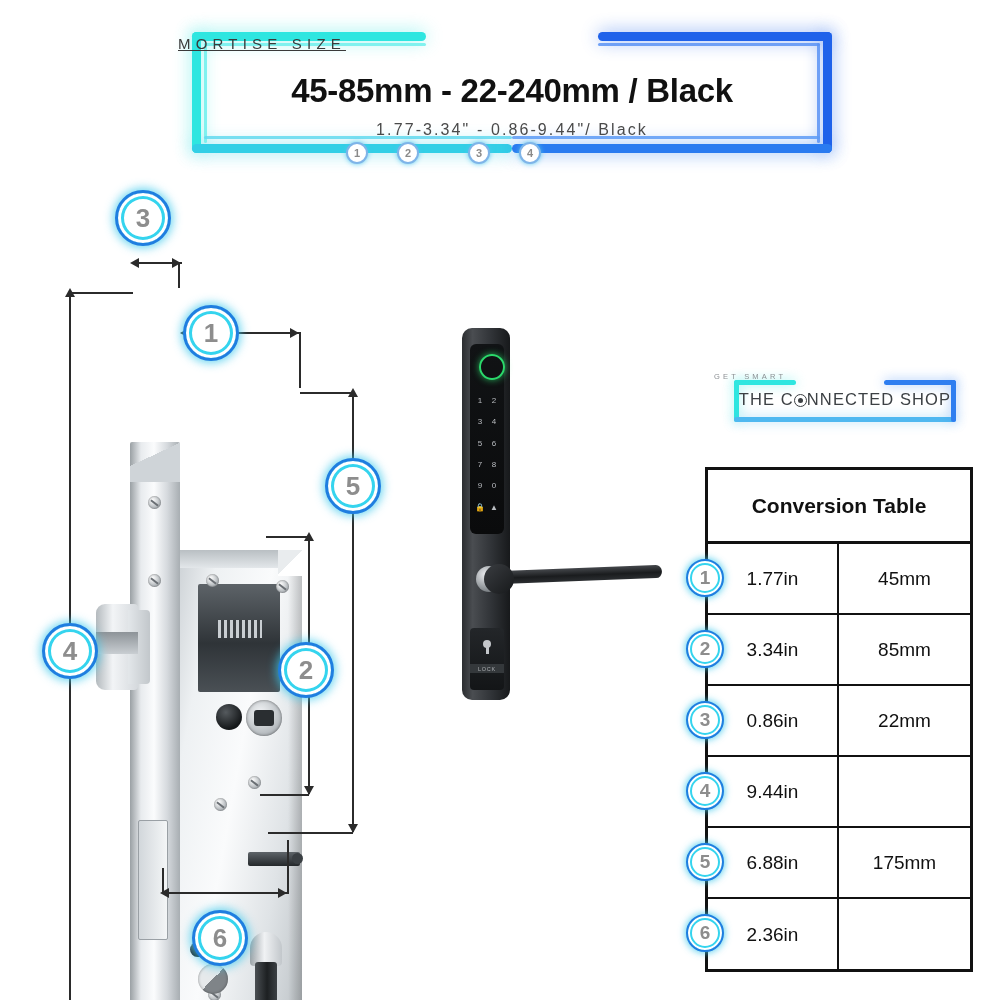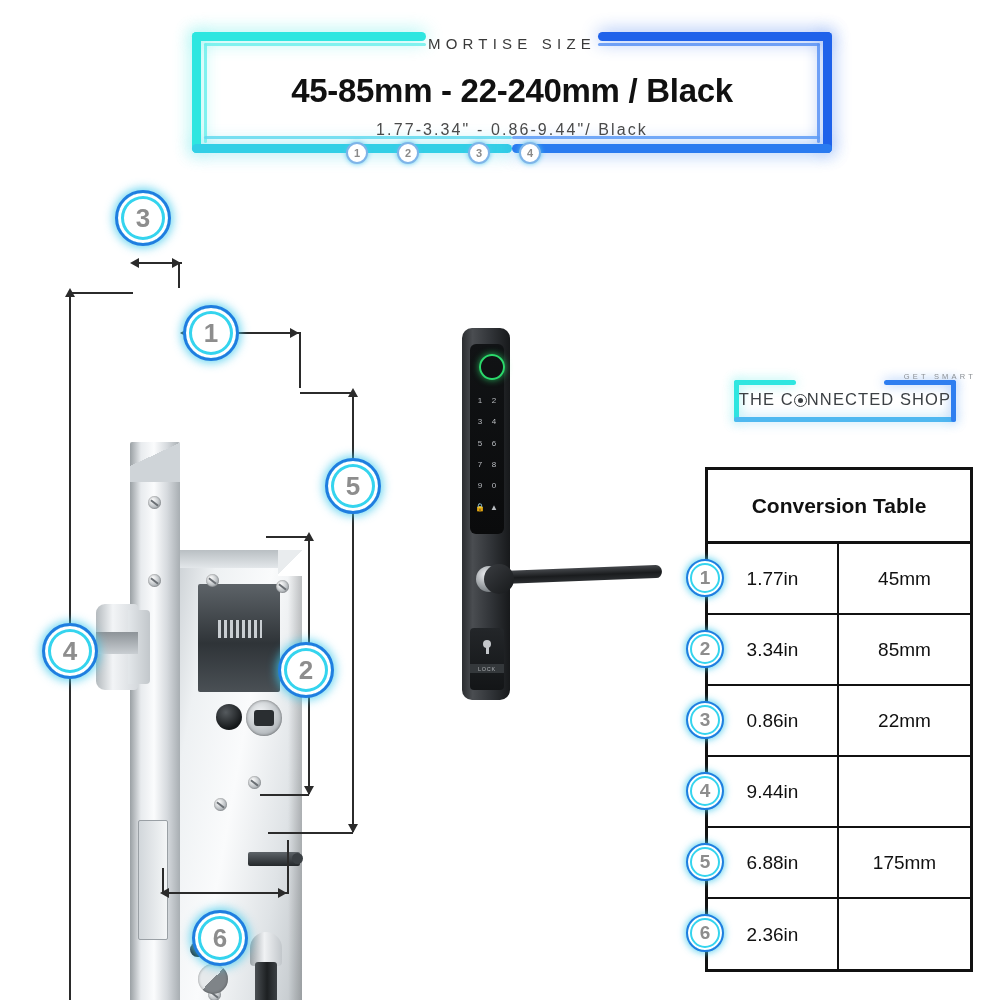--- a/index.html
+++ b/index.html
@@ -29,22 +29,22 @@
   .L-in-bot  { left: 26px; top: 112px; width: 308px; height: 3px; background: #63d9ef; opacity:.85; }
 
   
   .R-top  { right: 14px; top: 8px;   width: 234px; height: 9px; background: #1f62ea; }
   .R-side { right: 14px; top: 8px;   width: 9px;  height: 121px; background: #1f62ea; }
   .R-bot  { right: 14px; top: 120px; width: 320px; height: 9px; background: #2a7bf0; }
   .R-in-top  { right: 26px; top: 19px; width: 222px; height: 3px; background: #5a93f5; opacity:.85; }
   .R-in-side { right: 26px; top: 19px; width: 3px; height: 100px; background: #5a93f5; opacity:.85; }
   .R-in-bot  { right: 26px; top: 112px; width: 308px; height: 3px; background: #5d9bf6; opacity:.85; }
   #eyebrow {
-    position: absolute; left: 0; top: 11px; width: 668px; text-align: center;
-    font-size: 15px; letter-spacing: 5.2px; color: #3a3a3a; font-weight: 400;
+    position: absolute; left: 0; top: 11px; width: 668px; 
+    font-size: 15px; letter-spacing: 5.2px; color: #3a3a3a; font-weight: 400; text-decoration: underline;
   }
   #headline {
     position: absolute; left: 0; top: 48px; width: 668px; text-align: center;
     font-size: 33px; font-weight: 700; color: #111; letter-spacing: -0.3px;
     white-space: nowrap;
   }
   #subhead {
     position: absolute; left: 0; top: 97px; width: 668px; text-align: center;
     font-size: 16px; letter-spacing: 2.1px; color: #4a4a4a;
   }
@@ -250,21 +250,21 @@
     position: absolute; left: 0; top: 36px; width: 34px; text-align: center;
     font-size: 5.5px; letter-spacing: .7px; color: #a9acb0;
     background: #34383b; padding: 1.5px 0;
   }
 
   
   #brand-logo { position: absolute; left: 714px; top: 366px; width: 262px; height: 62px; }
   .lg-bar { position: absolute; border-radius: 3px; }
   .lg-glow { position: absolute; border-radius: 4px; filter: blur(6px); opacity: .5; }
   #brand-tag {
-    position: absolute; left: 0; top: 6px; width: 262px; text-align: right;
+    position: absolute; left: 0; top: 6px; width: 262px; text-align: left;
     font-size: 7.5px; letter-spacing: 3.2px; color: #8b8f93;
   }
   #brand-name {
     position: absolute; left: 0; top: 24px; width: 262px; text-align: center;
     font-size: 16.5px; letter-spacing: 1.1px; color: #3c4044; font-weight: 400;
     white-space: nowrap;
   }
   .brand-o {
     display: inline-block; position: relative; width: 13px; height: 13px;
     border: 1.6px solid #3c4044; border-radius: 50%; vertical-align: -2px;

